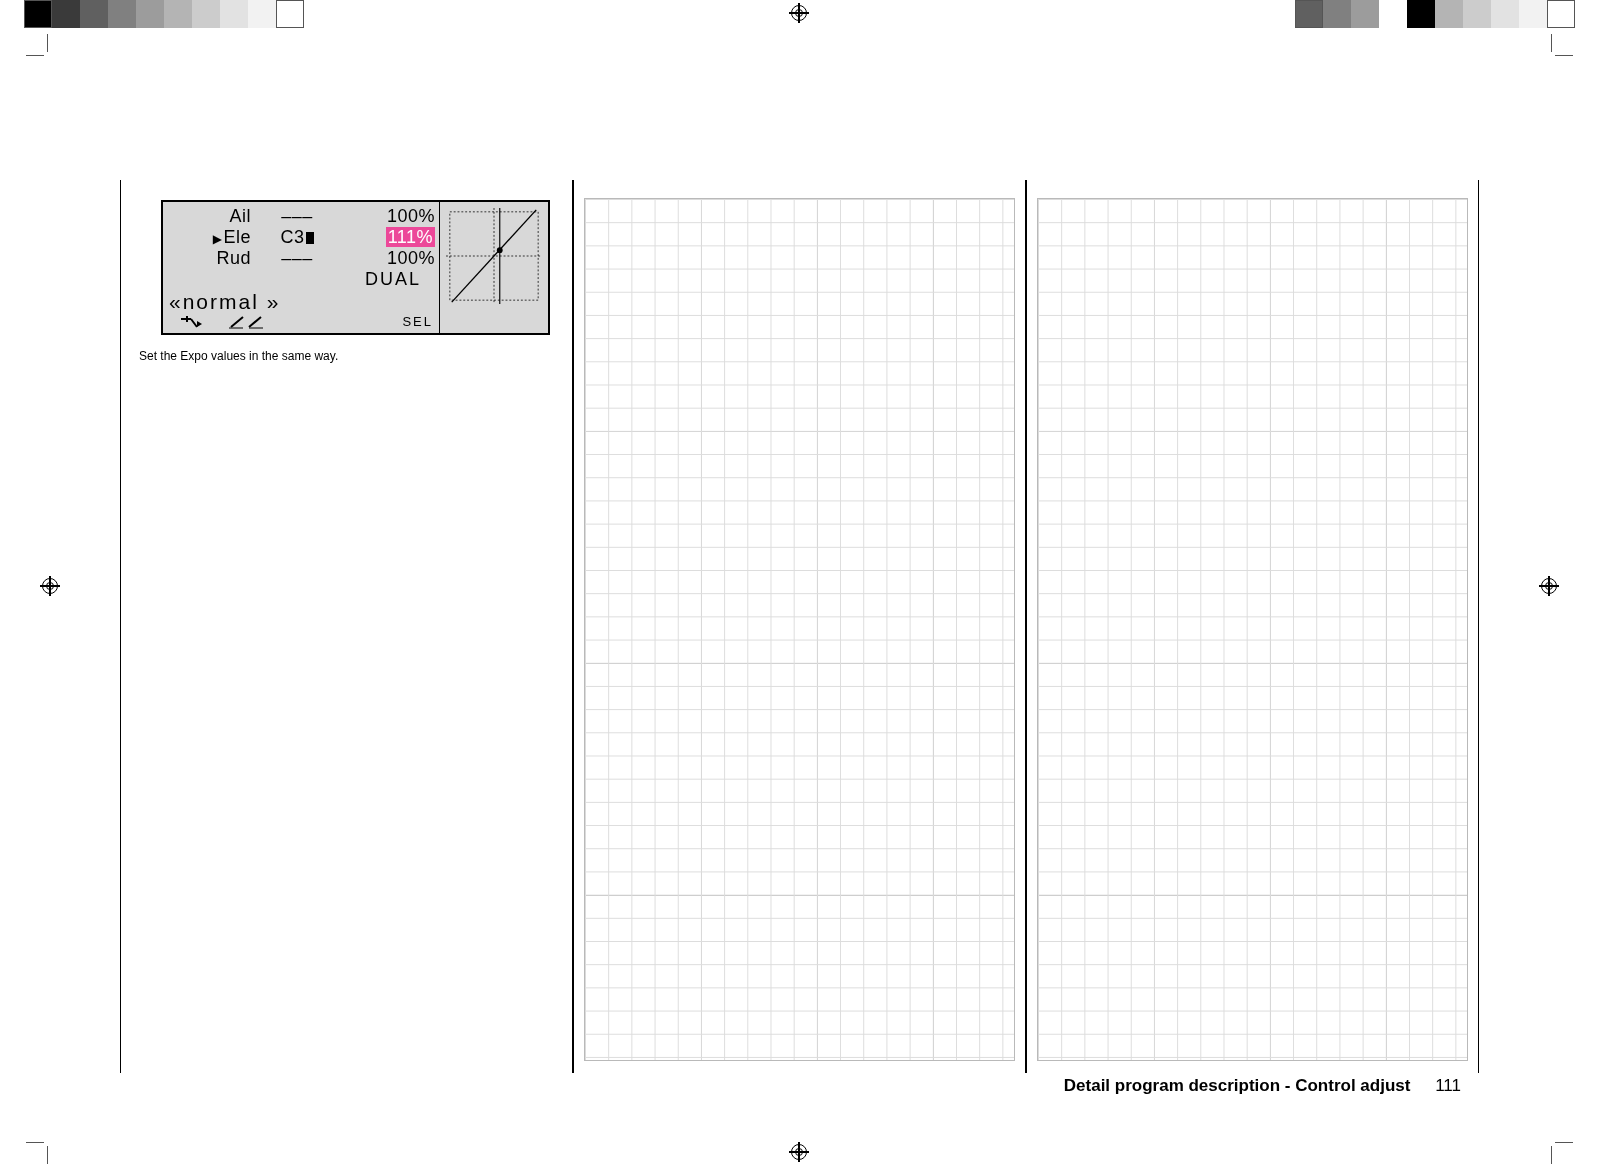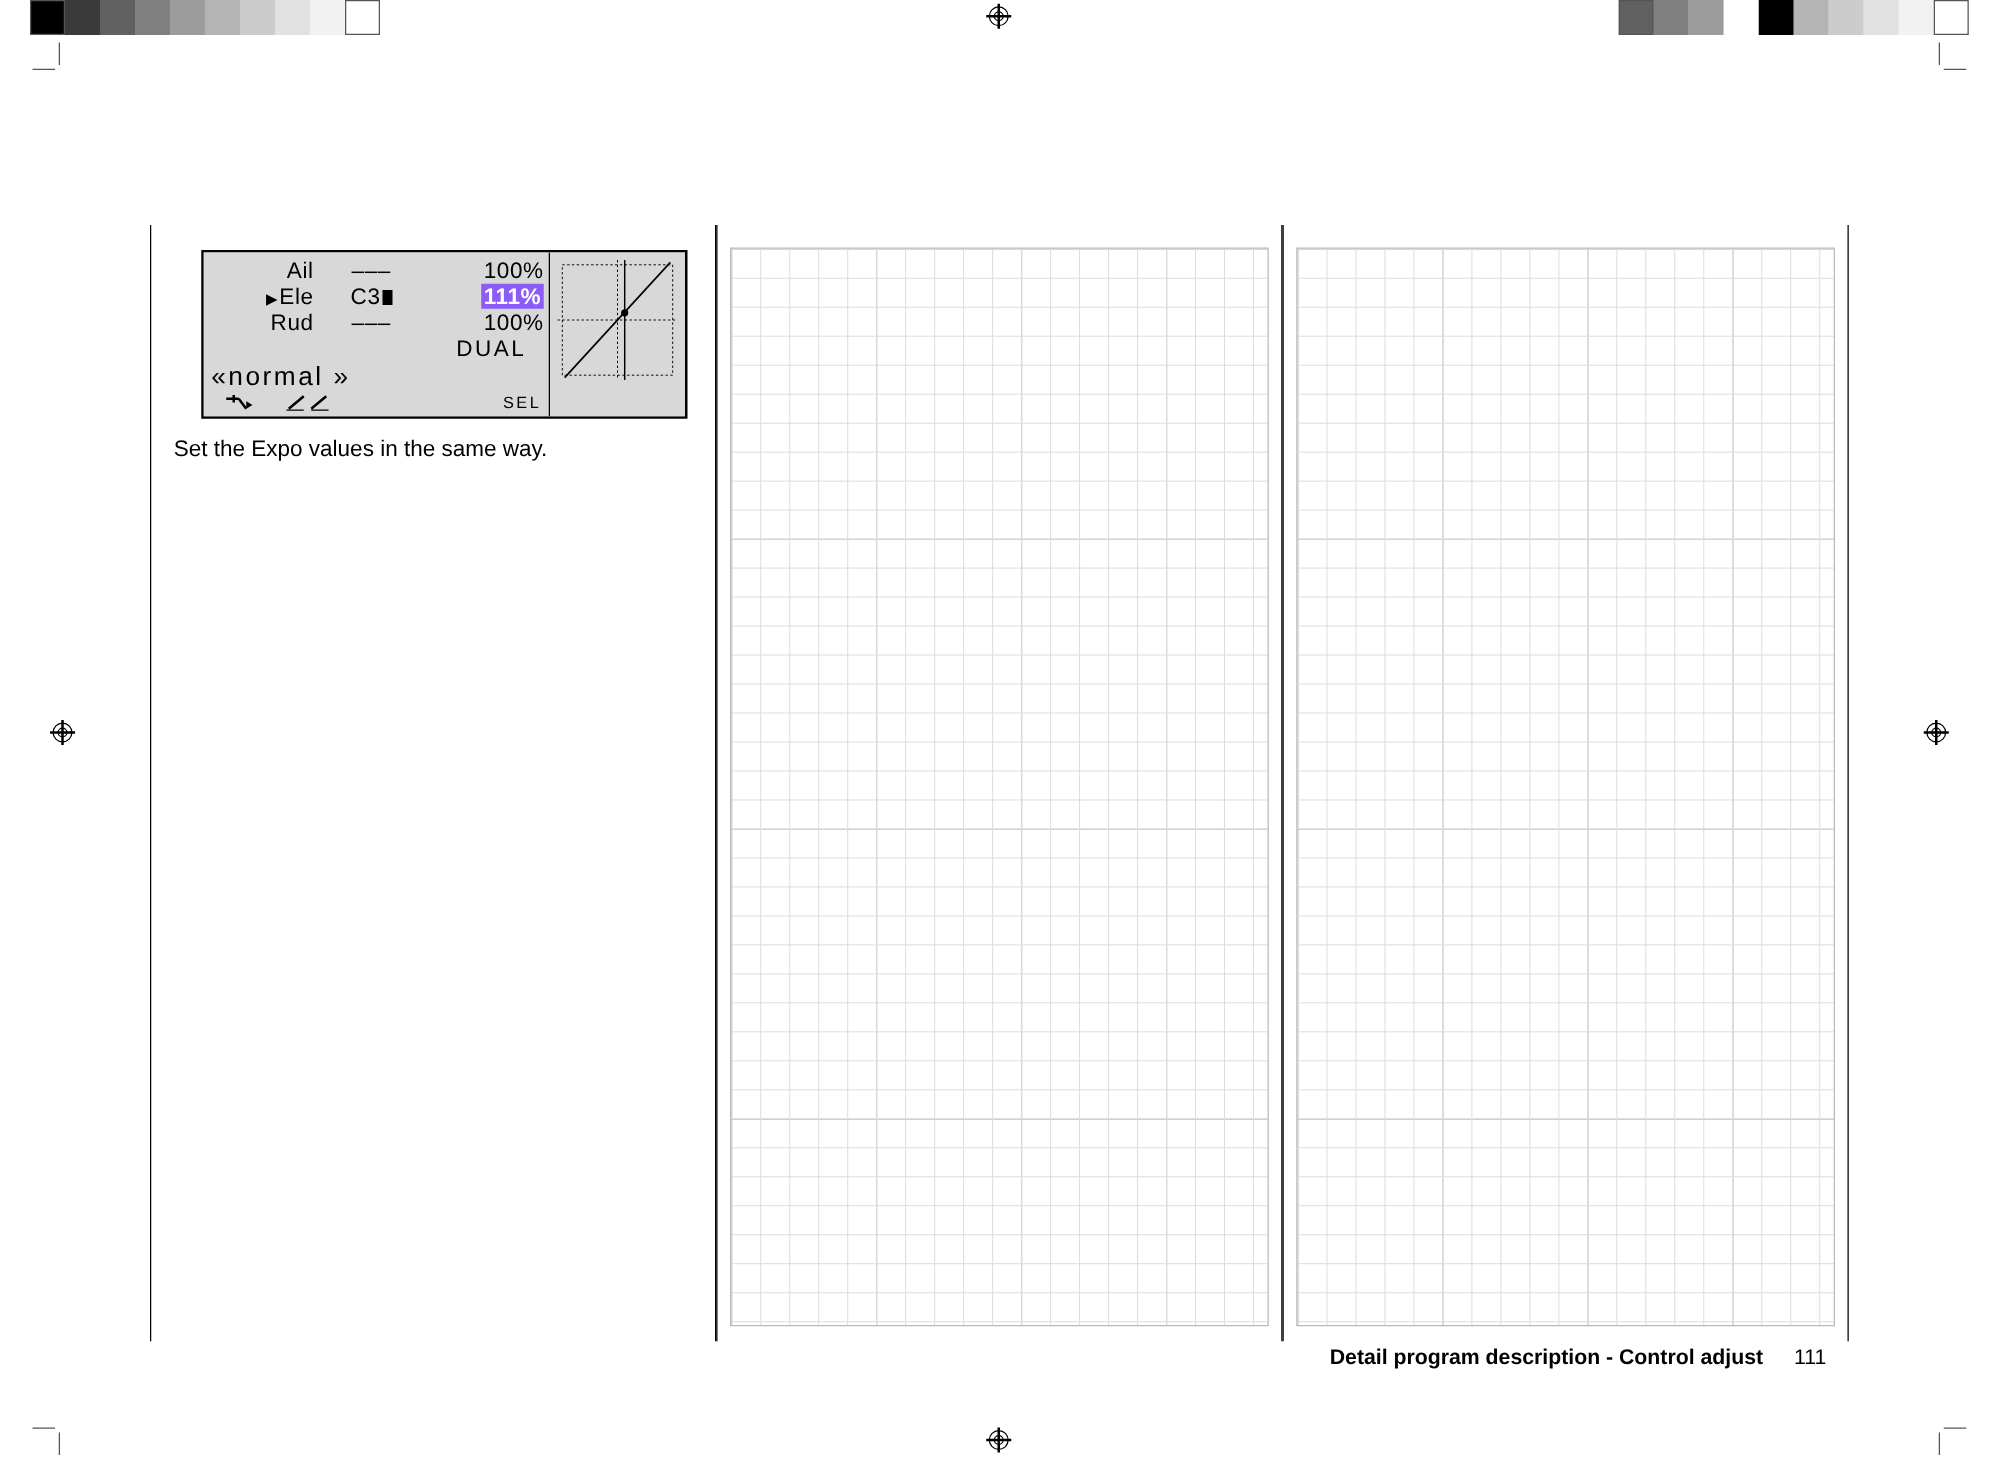--- a/index.html
+++ b/index.html
@@ -44,32 +44,32 @@
   
   .lcd-wrap { margin:20px 22px 4px 40px; border:2px solid #000; }
   .lcd { display:flex; }
   .lcd-left { flex:1; background:#d8d8d8; border-right:1px solid #000; font-family: Arial, sans-serif; font-size:18px; padding:4px 2px 2px 4px; position:relative;}
   .lcd-left table{ border-collapse:collapse; width:100%; font-weight:400; letter-spacing:.5px;}
   .lcd-left td{ padding:0 2px; white-space:nowrap;}
   .lcd-left td.ch{ width:46px; text-align:right; padding-right:6px;}
   .lcd-left td.sw{ width:44px; text-align:center;}
   .lcd-left td.val{ width:56px; text-align:right;}
   .ele-row td.ch::before{ content:"▶"; font-size:12px; margin-right:1px;}
-  .inverse { background:#8b5cf6; color:#fff; padding:0 2px;font-weight:bold;}
+  .inverse { background:#ec4899; color:#fff; padding:0 2px;}
   .small-sw{ display:inline-block; width:8px; height:12px; background:#000; vertical-align:-1px; margin-left:1px;}
   .dual-row td{ text-align:right; letter-spacing:2px; padding-right:16px;}
   .phase-row td{ letter-spacing:2px; font-size:21px;}
   .sel-row { display:flex; align-items:center; gap:24px; padding:0 0 2px 12px;}
   .sel-row .sel-label{ margin-left:auto; margin-right:4px; letter-spacing:2px; font-size:13px;}
   .sel-row svg{ display:block;}
 
   .lcd-right { width:108px; background:#d8d8d8; position:relative;}
   .graph { position:absolute; inset:6px; }
 
-  .caption { font-size:18px; margin:14px 0 0 18px;}
+  .caption { font-size:12px; margin:14px 0 0 18px;}
 
   
   .gridpaper { position:absolute; inset:18px 10px 12px 10px;
     background-image:
       linear-gradient(to right, #dcdcdc 1px, transparent 1px),
       linear-gradient(to bottom, #dcdcdc 1px, transparent 1px),
       linear-gradient(to right, #b9b9b9 1px, transparent 1px),
       linear-gradient(to bottom, #b9b9b9 1px, transparent 1px);
     background-size: 23.2px 23.2px, 23.2px 23.2px, 116px 232px, 116px 232px;
     border:1px solid #b9b9b9;

